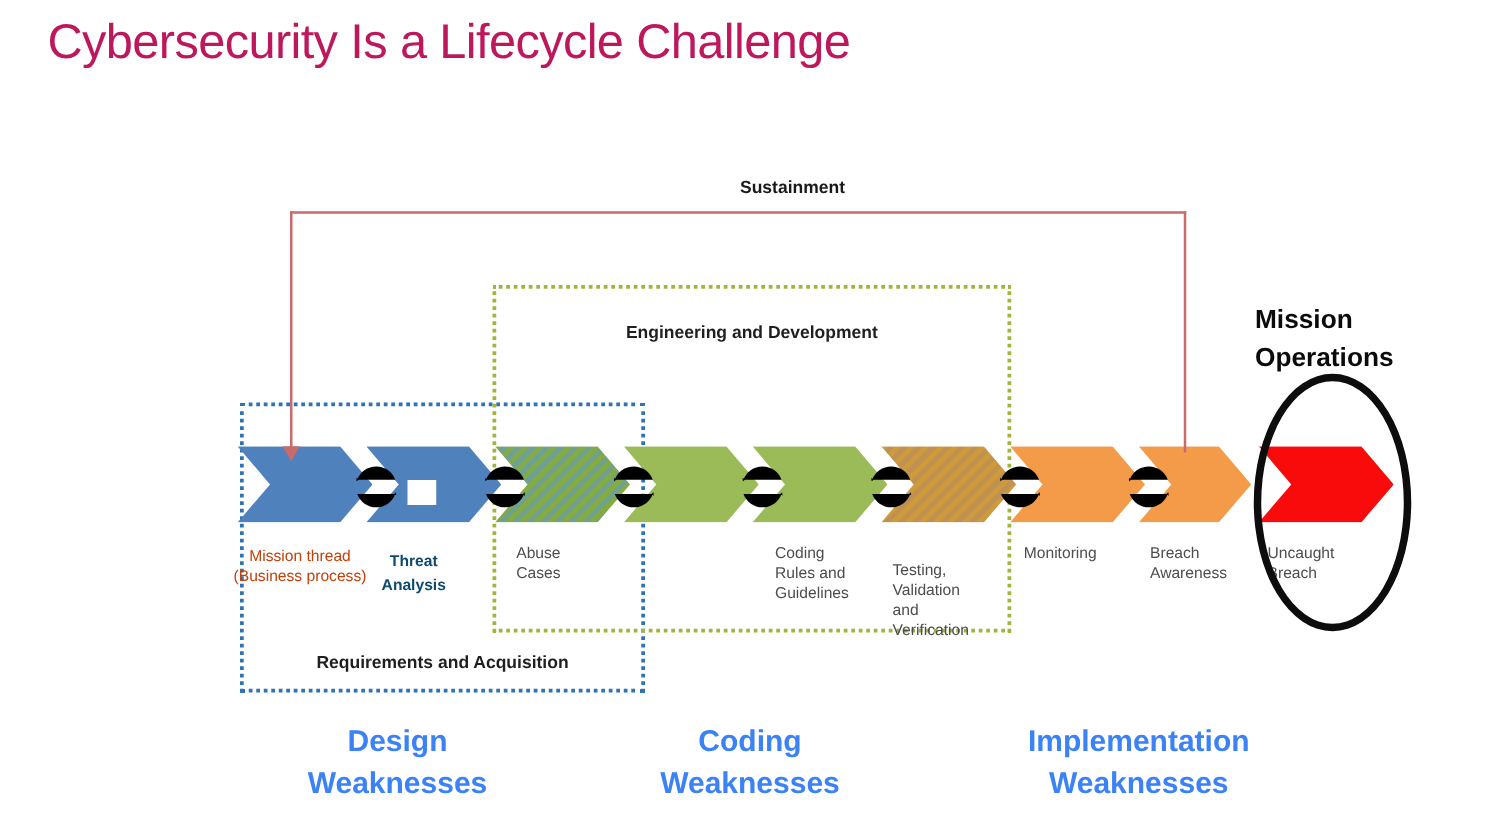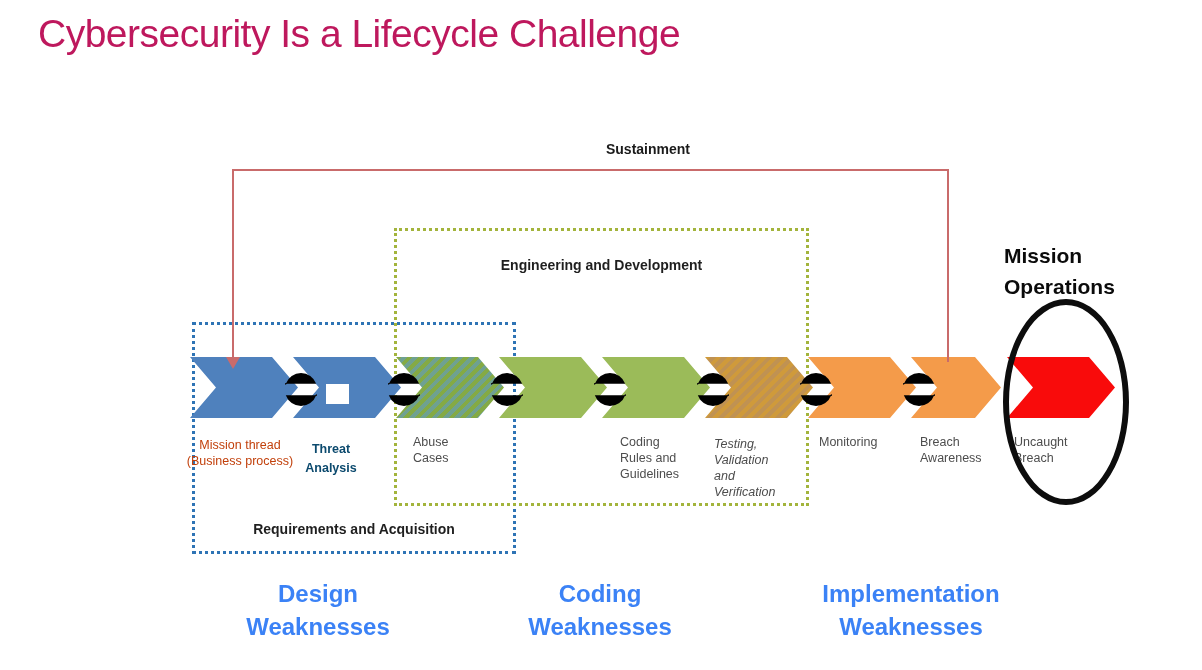--- a/index.html
+++ b/index.html
@@ -14,21 +14,21 @@
   }
   
   .loop-h{position:absolute;left:232px;top:169px;width:717px;height:0;border-top:2px solid #c96b6b;z-index:5;}
   .loop-v{position:absolute;width:0;border-left:2px solid #c96b6b;z-index:5;}
   .lvl{left:232px;top:169px;height:189px;}
   .lvr{left:947px;top:169px;height:193px;}
   .loop-arrow{
     position:absolute;left:226px;top:357px;width:0;height:0;z-index:5;
     border-left:7px solid transparent;border-right:7px solid transparent;border-top:12px solid #c96b6b;
   }
-  #sustainment{position:absolute;left:530px;top:141px;width:160px;text-align:right;
+  #sustainment{position:absolute;left:554px;top:141px;width:160px;text-align:center;
     font-size:14px;font-weight:bold;color:#1a1a1a;z-index:6;}
   
   .pbox{position:absolute;z-index:1;background:transparent;}
   .pbox-blue{left:192px;top:322px;width:318px;height:226px;border:3px dotted #2e74b5;}
   .pbox-green{left:394px;top:228px;width:409px;height:272px;border:3px dotted #a3b43c;}
   .pbox-orange{left:700px;top:330px;width:304px;height:219px;border:3px dotted #f2a04c;}
   .plabel{position:absolute;width:100%;text-align:center;font-size:14px;font-weight:bold;color:#1f1f1f;white-space:nowrap;}
   .plabel-eng{top:26px;}
   .plabel-req{top:196px;}
   .plabel-dep{top:184px;}
@@ -128,21 +128,21 @@
 
   <div class="slabel sl-center" style="left:178px;top:437px;width:124px;">Mission thread
 (Business process)</div>
   <div class="slabel sl-bold" style="left:294px;top:440px;width:74px;">Threat
 Analysis</div>
   <div class="slabel" style="left:413px;top:434px;width:90px;">Abuse
 Cases</div>
   <div class="slabel" style="left:620px;top:434px;width:100px;">Coding
 Rules and
 Guidelines</div>
-  <div class="slabel" style="left:714px;top:436px;width:100px;font-style:italic;">Testing,
+  <div class="slabel" style="left:714px;top:448px;width:100px;">Testing,
 Validation
 and
 Verification</div>
   <div class="slabel" style="left:819px;top:434px;width:100px;">Monitoring</div>
   <div class="slabel" style="left:920px;top:434px;width:90px;">Breach
 Awareness</div>
   <div class="slabel" style="left:1014px;top:434px;width:90px;">Uncaught
 Breach</div>
 
   <div id="mission-exec">Mission

